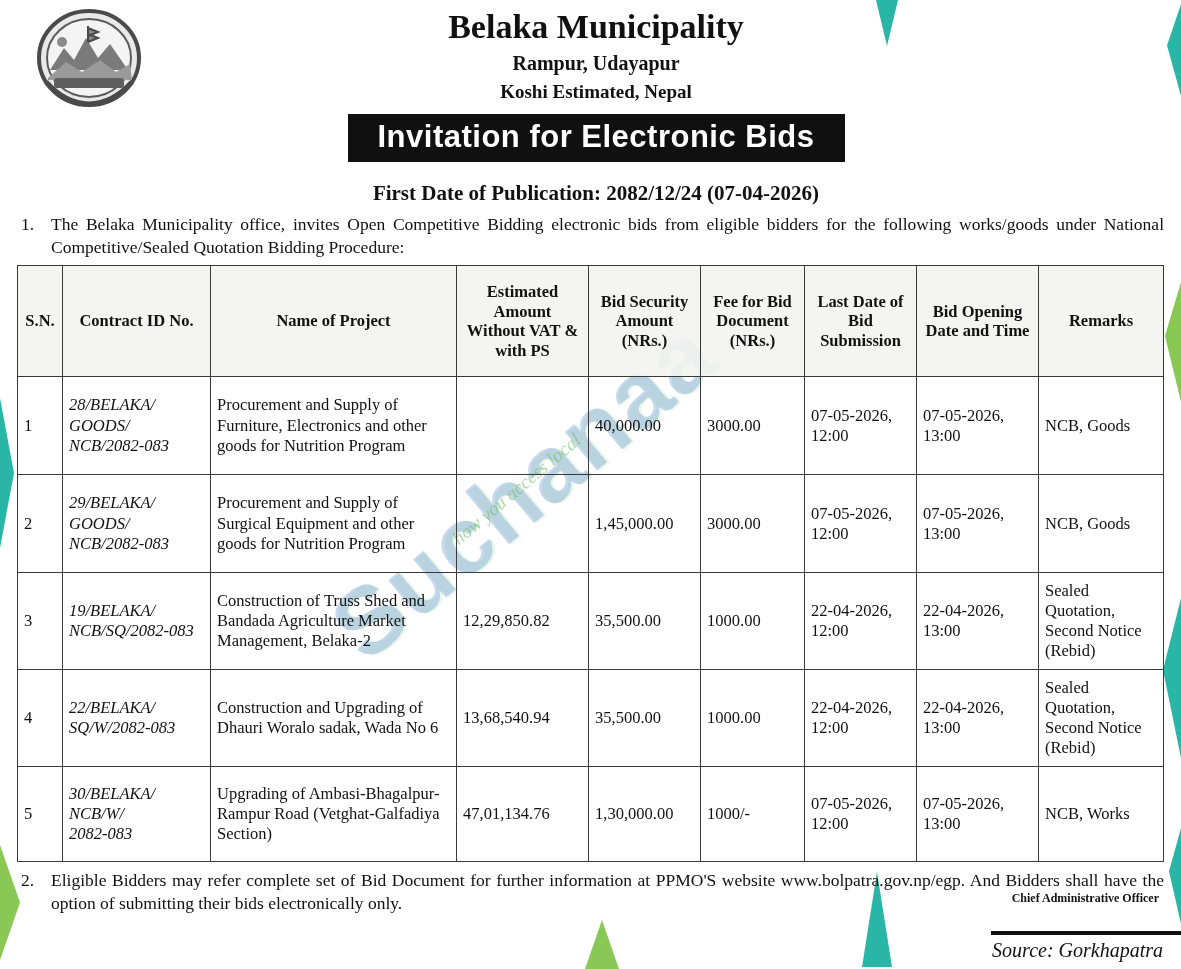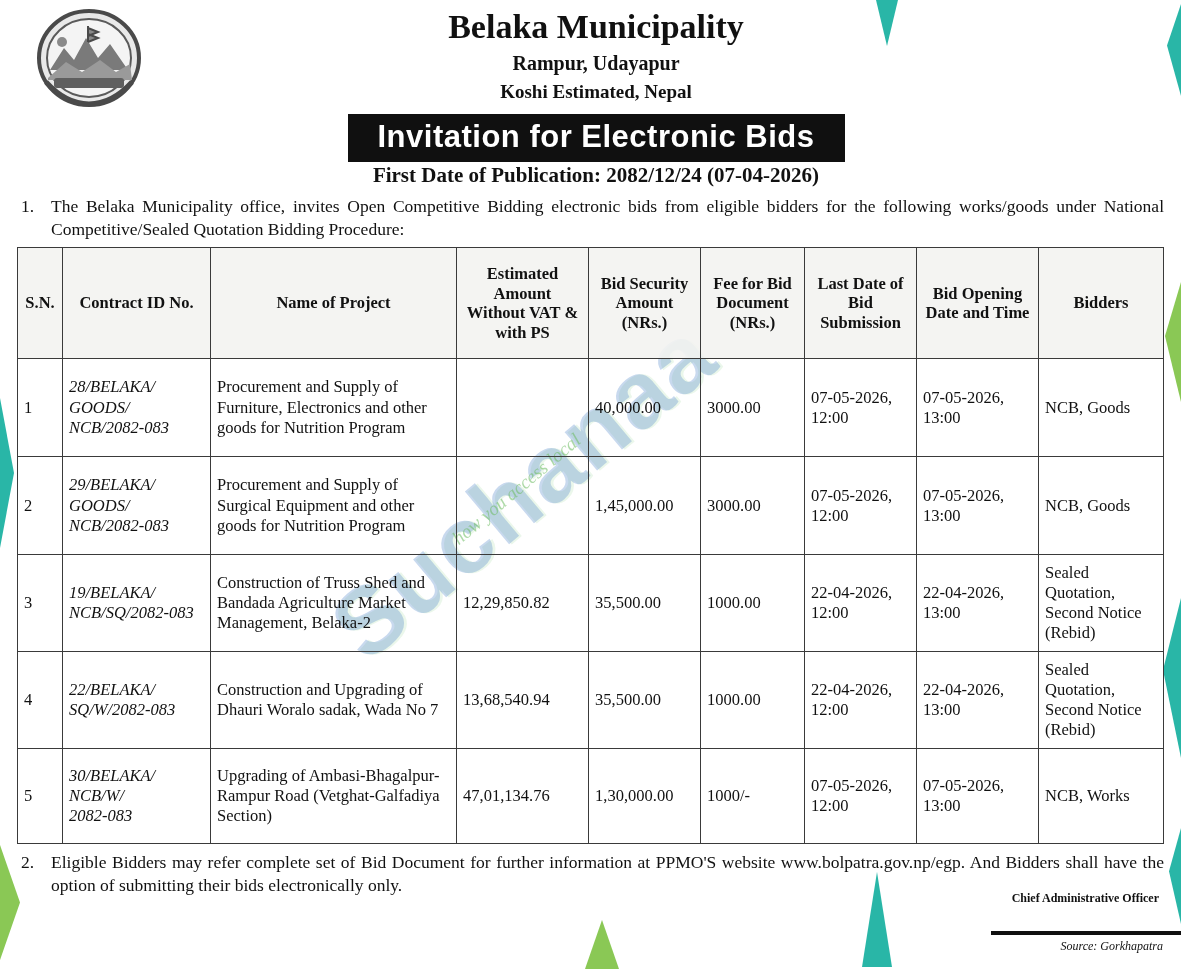--- a/index.html
+++ b/index.html
@@ -12,21 +12,21 @@
   .header { text-align:center; padding-top:8px; position:relative; z-index:2;padding-left:11px; }
   .title    { font-size:34px; font-weight:bold; line-height:1.1; }
   .subtitle { font-size:27px; font-weight:bold; line-height:1.1; margin-top:5px; }
   .addr1    { font-size:20px; font-weight:bold; margin-top:7px; }
   .addr2    { font-size:19px; font-weight:bold; margin-top:6px; }
   .banner {
     display:inline-block; background:#101010; color:#fff;
     font-family:"Liberation Sans", sans-serif; font-weight:bold;
     font-size:31px; padding:5px 30px 7px 30px; margin-top:11px; letter-spacing:0.5px;
   }
-  .publication { font-size:21px; font-weight:bold; margin-top:1px; }
+  .publication { font-size:21px; font-weight:bold; margin-top:19px; }
 
   .logo { position:absolute; left:36px; top:8px; z-index:3; }
 
   
   .para {
     display:flex; font-size:17.5px; line-height:1.28;
     margin:7px 17px 0 17px; text-align:justify; position:relative; z-index:2;
   }
   .para .num { flex:none; width:30px; padding-left:4px; }
   .para .txt { flex:1; }
@@ -57,21 +57,21 @@
   .signatory {
     position:absolute; right:22px; top:891px;
     font-size:12px; font-weight:bold; z-index:2;
   }
   .source-bar {
     position:absolute; right:0; top:931px; width:190px; height:4px;
     background:#101010; z-index:2;
   }
   .source {
     position:absolute; right:18px; top:939px;
-    font-style:italic; font-size:12px; z-index:2;
+    font-style:italic; font-size:20px; z-index:2;
   }
 
   
   .watermark {
     position:absolute; left:345px; top:585px; z-index:1;
     transform:rotate(-40deg); transform-origin:0 50%;
     font-family:"Liberation Sans", sans-serif; font-weight:bold;
     font-size:95px; letter-spacing:2px;
     color:rgba(72,130,200,0.30);
     text-shadow:2px 2px 0 rgba(120,200,120,0.15);
@@ -153,21 +153,21 @@
     <thead>
       <tr>
         <th>S.N.</th>
         <th>Contract ID No.</th>
         <th>Name of Project</th>
         <th>Estimated Amount Without VAT &amp; with PS</th>
         <th>Bid Security Amount (NRs.)</th>
         <th>Fee for Bid Document (NRs.)</th>
         <th>Last Date of Bid Submission</th>
         <th>Bid Opening Date and Time</th>
-        <th>Bidders</th>
+        <th>Remarks</th>
       </tr>
     </thead>
     <tbody>
       <tr class="row-a">
         <td>1</td>
         <td>28/BELAKA/
 GOODS/
 NCB/2082-083</td>
         <td>Procurement and Supply of Furniture, Electronics and other goods for Nutrition Program</td>
         <td></td>
@@ -199,21 +199,21 @@
         <td>35,500.00</td>
         <td>1000.00</td>
         <td>22-04-2026, 12:00</td>
         <td>22-04-2026, 13:00</td>
         <td>Sealed Quotation, Second Notice (Rebid)</td>
       </tr>
       <tr class="row-d">
         <td>4</td>
         <td>22/BELAKA/
 SQ/W/2082-083</td>
-        <td>Construction and Upgrading of Dhauri Woralo sadak, Wada No 7</td>
+        <td>Construction and Upgrading of Dhauri Woralo sadak, Wada No 6</td>
         <td>13,68,540.94</td>
         <td>35,500.00</td>
         <td>1000.00</td>
         <td>22-04-2026, 12:00</td>
         <td>22-04-2026, 13:00</td>
         <td>Sealed Quotation, Second Notice (Rebid)</td>
       </tr>
       <tr class="row-e">
         <td>5</td>
         <td>30/BELAKA/

